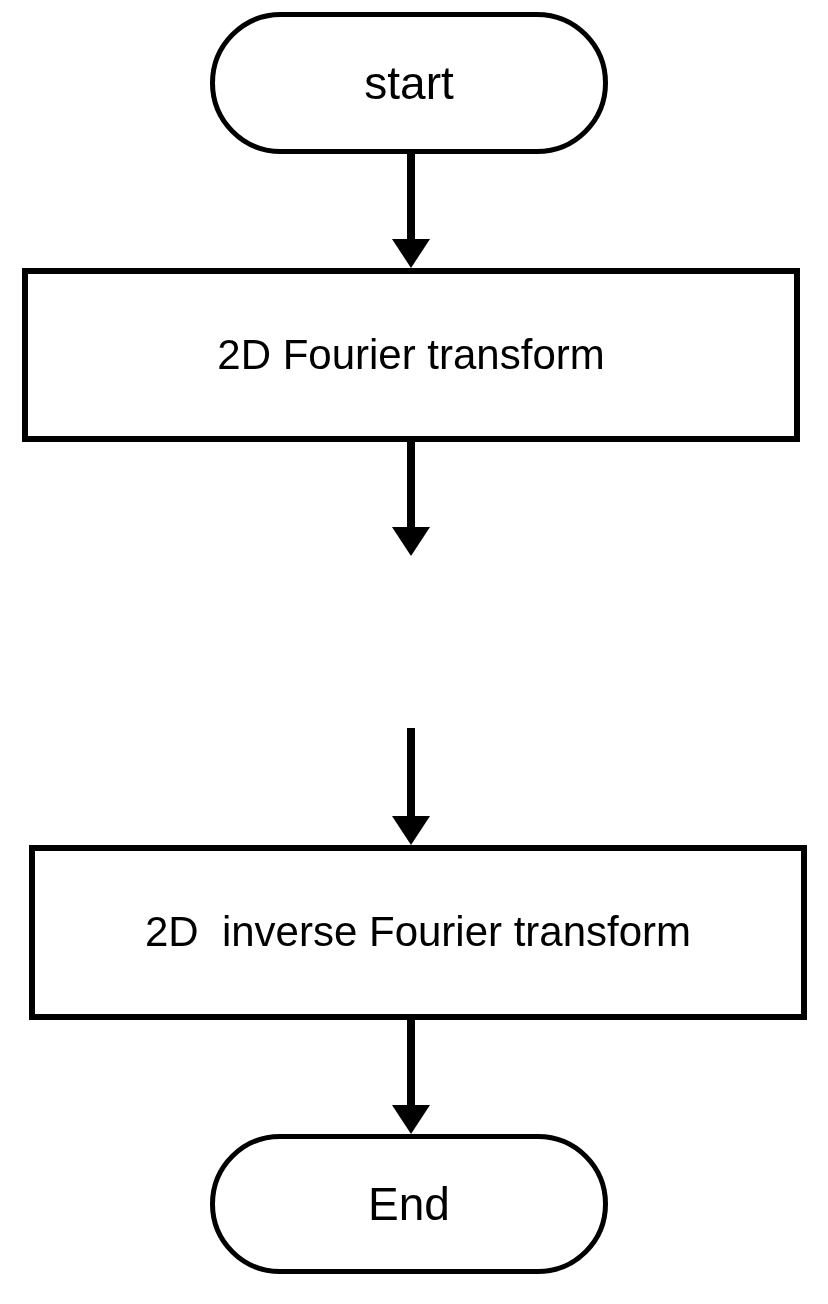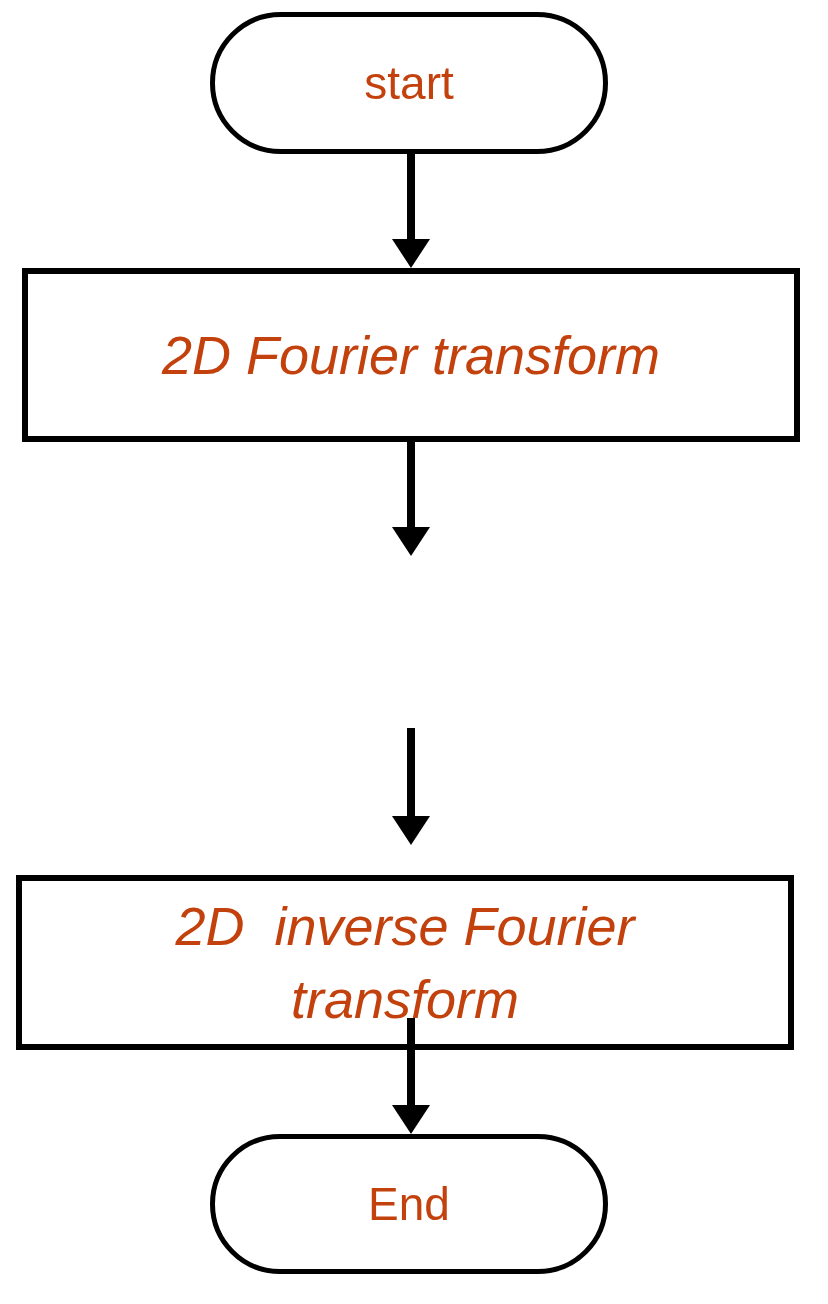--- a/index.html
+++ b/index.html
@@ -6,41 +6,40 @@
     margin: 0;
     padding: 0;
     background: #ffffff;
   }
   .canvas {
     position: relative;
     width: 828px;
     height: 1304px;
     background: #ffffff;
     font-family: "Liberation Sans", sans-serif;
-    color: #c2410c;
+    color: #000000;
     overflow: hidden;
   }
   .node {
     position: absolute;
     box-sizing: border-box;
     background: #ffffff;
     border: 6px solid #000000;
     display: flex;
     align-items: center;
     justify-content: center;
     text-align: center;
   }
   .terminator {
     border-width: 5px;
     border-radius: 999px;
     font-size: 46px;
   }
   .process {
-    font-size: 54px;
-    font-style: italic;
+    font-size: 42px;
   }
   .node .label {
     white-space: pre-wrap;
     line-height: 1.35;
   }
   .node .label.wrap {
     max-width: 600px;
   }
   .arrow {
     position: absolute;
@@ -64,21 +63,21 @@
     border-right: 19px solid transparent;
     border-top: 29px solid #000000;
   }
   
   #node-start   { left: 210px; top: 12px;   width: 398px; height: 142px; }
   #edge-1       { left: 391px; top: 152px;  height: 116px; }
   #node-fft     { left: 22px;  top: 268px;  width: 778px; height: 174px; }
   #edge-2       { left: 391px; top: 440px;  height: 116px; }
   #node-hpf     { left: 22px;  top: 556px;  width: 778px; height: 174px; }
   #edge-3       { left: 391px; top: 728px;  height: 117px; }
-  #node-ifft    { left: 16px;  top: 845px;  width: 778px; height: 175px; margin-top: 30px; }
+  #node-ifft    { left: 29px;  top: 845px;  width: 778px; height: 175px; }
   #edge-4       { left: 391px; top: 1018px; height: 116px; }
   #node-end     { left: 210px; top: 1134px; width: 398px; height: 140px; }
 </style>
 </head>
 <body>
 
 <div class="canvas">
 
   <div class="node terminator" id="node-start">
     <span class="label">start</span>

